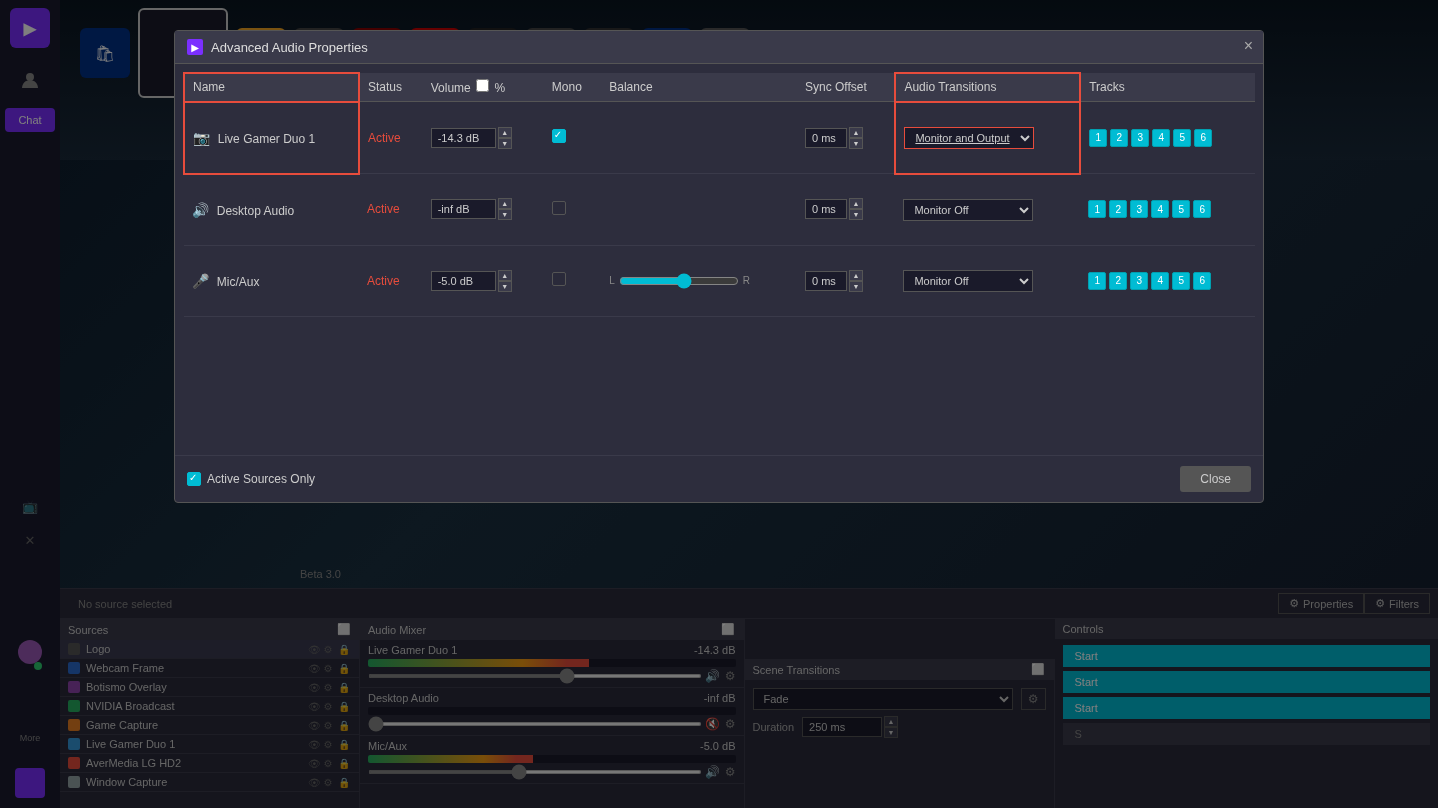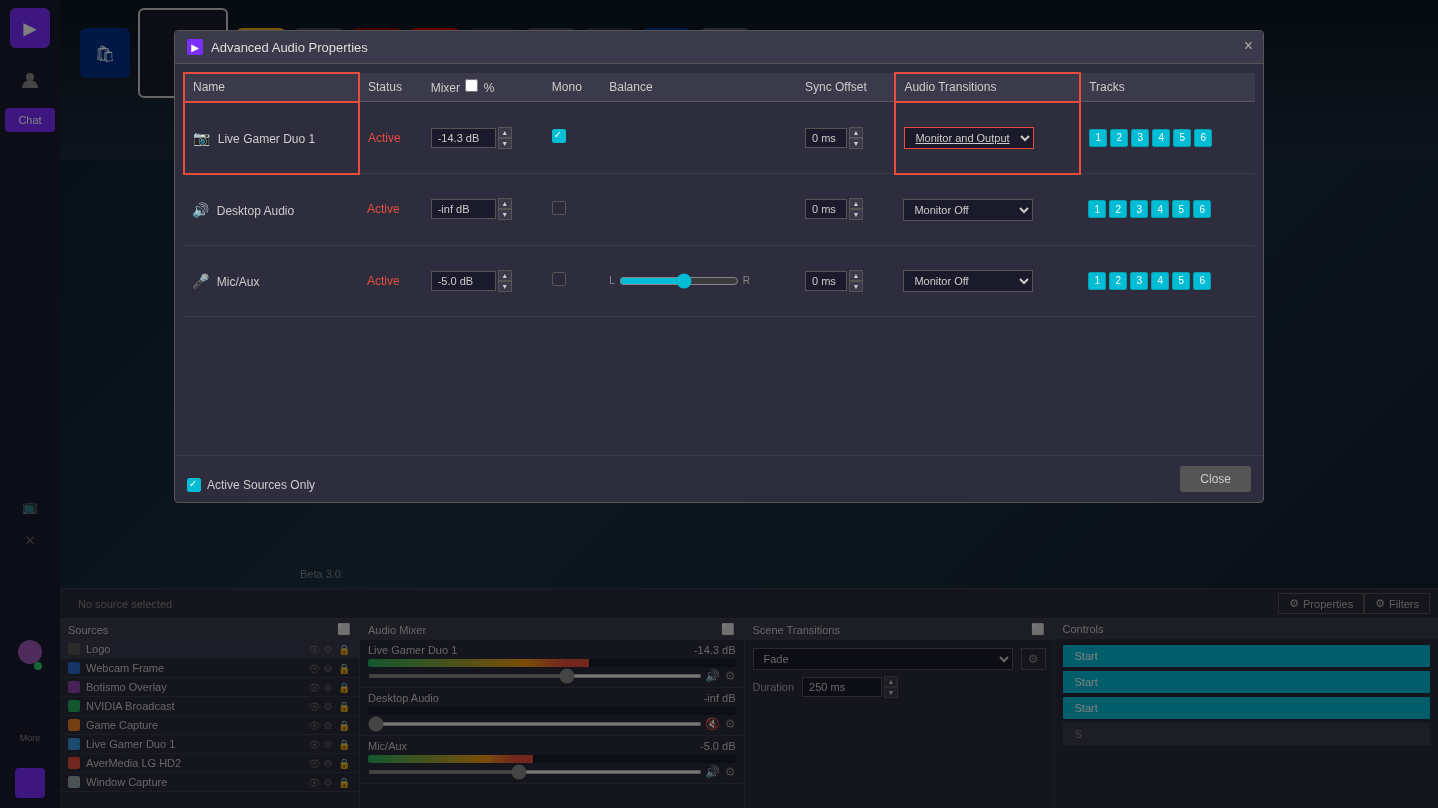--- a/index.html
+++ b/index.html
@@ -289,21 +289,21 @@
       border-radius: 2px;
       color: white;
       font-size: 10px;
       display: flex; align-items: center; justify-content: center;
       cursor: pointer;
     }
 
     
     .dialog-footer {
       display: flex;
-      align-items: flex-end;
+      align-items: center;
       justify-content: space-between;
       padding: 10px 12px;
       border-top: 1px solid #3a3a4a;
     }
     .active-sources-wrap {
       display: flex;
       align-items: center;
       gap: 6px;
     }
     .close-btn {
@@ -456,20 +456,21 @@
       background: none; border: none; color: #888; cursor: pointer; font-size: 12px;
     }
     .mixer-icon-btn.muted { color: #e74c3c; }
 
     
     .transitions-panel {
       width: 310px;
       border-right: 1px solid #3a3a4a;
       display: flex;
       flex-direction: column;
+      margin-top: 40px;
     }
     .transitions-body {
       padding: 8px;
     }
     .transitions-row {
       display: flex;
       align-items: center;
       gap: 8px;
       margin-bottom: 6px;
     }
@@ -624,21 +625,21 @@
       <span class="dialog-title-text">Advanced Audio Properties</span>
       <button class="dialog-close">×</button>
     </div>
     <div class="dialog-content">
       <table class="audio-table">
         <thead>
           <tr>
             <th class="th-name-red" style="border:2px solid #e74c3c;">Name</th>
             <th>Status</th>
             <th colspan="2">
-              <span>Mixer</span>
+              <span>Volume</span>
               <input type="checkbox" style="margin: 0px 2px;">
               <span>%</span>
             </th>
             <th>Mono</th>
             <th>Balance</th>
             <th>Sync Offset</th>
             <th class="th-monitoring-red" style="border:2px solid #e74c3c;">Audio Transitions</th>
             <th>Tracks</th>
           </tr>
         </thead>

